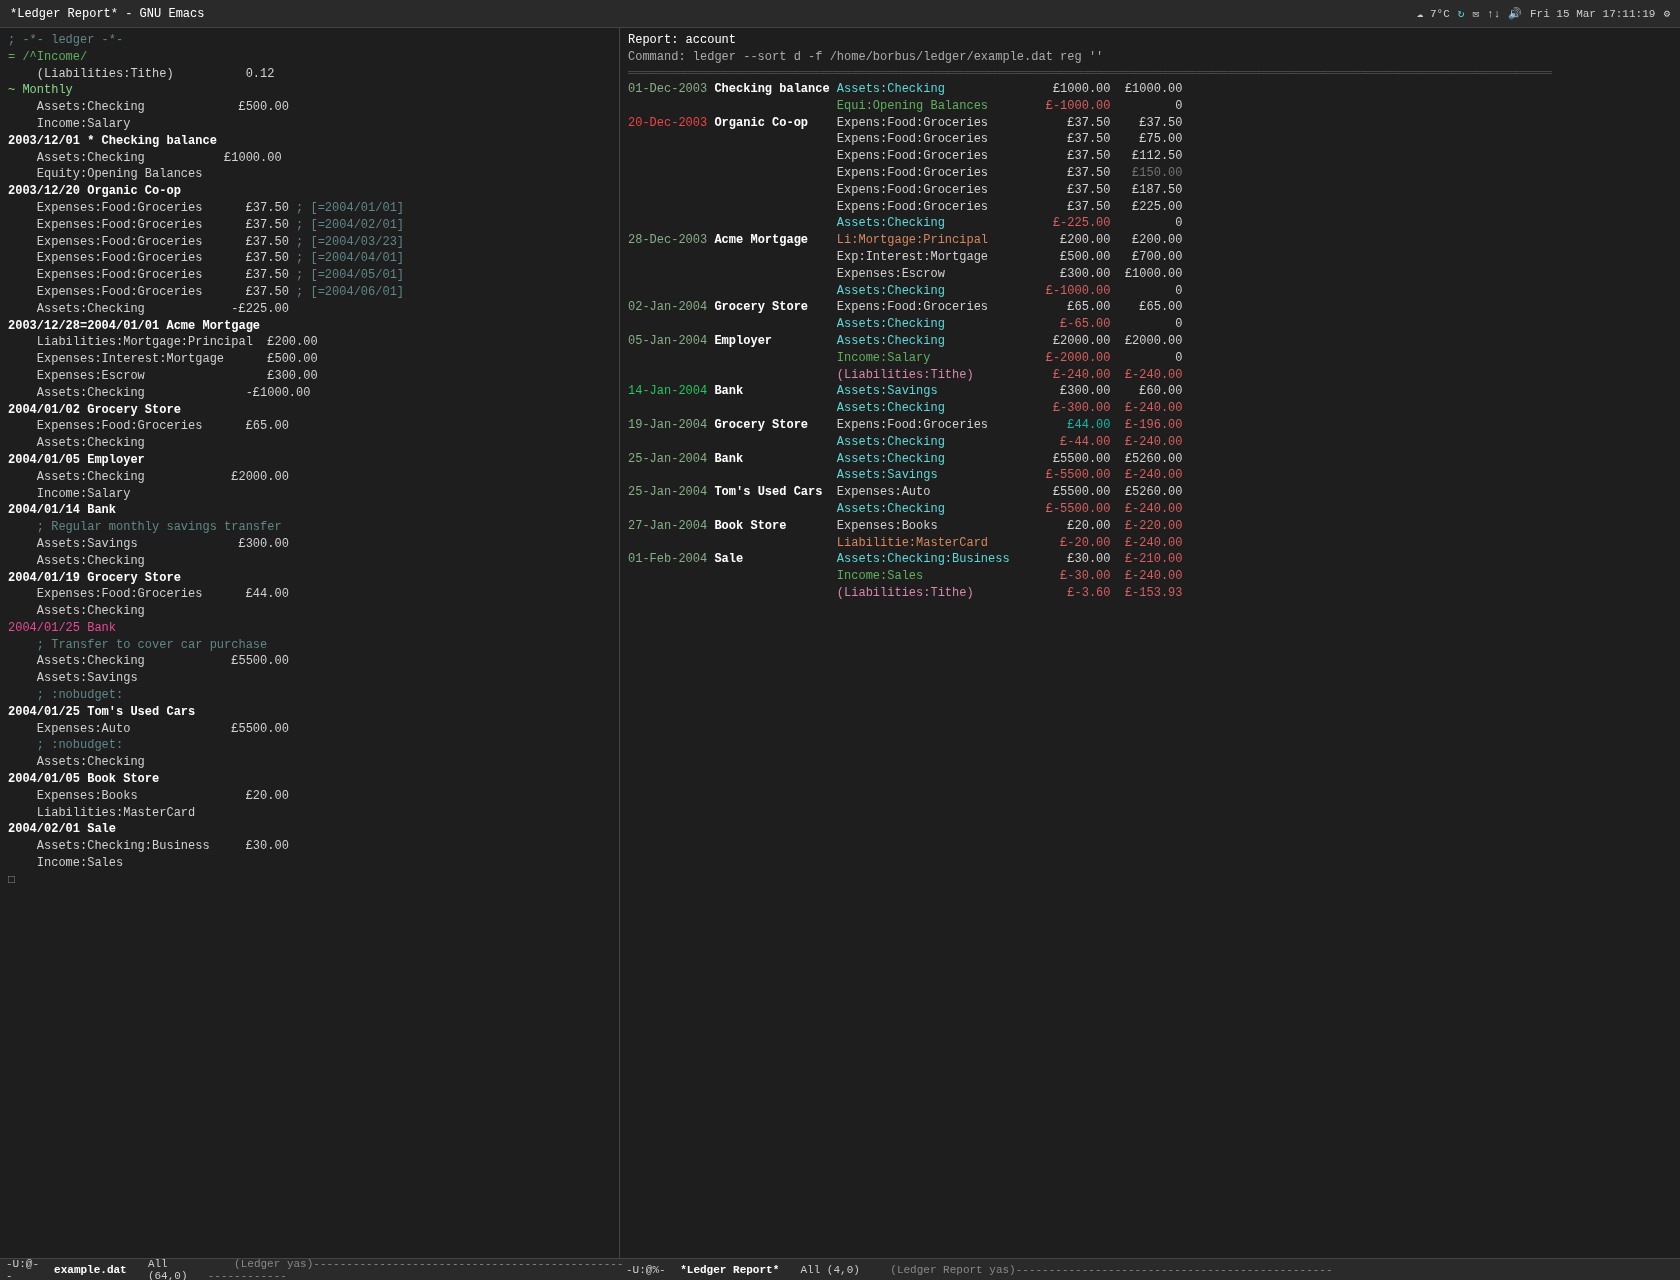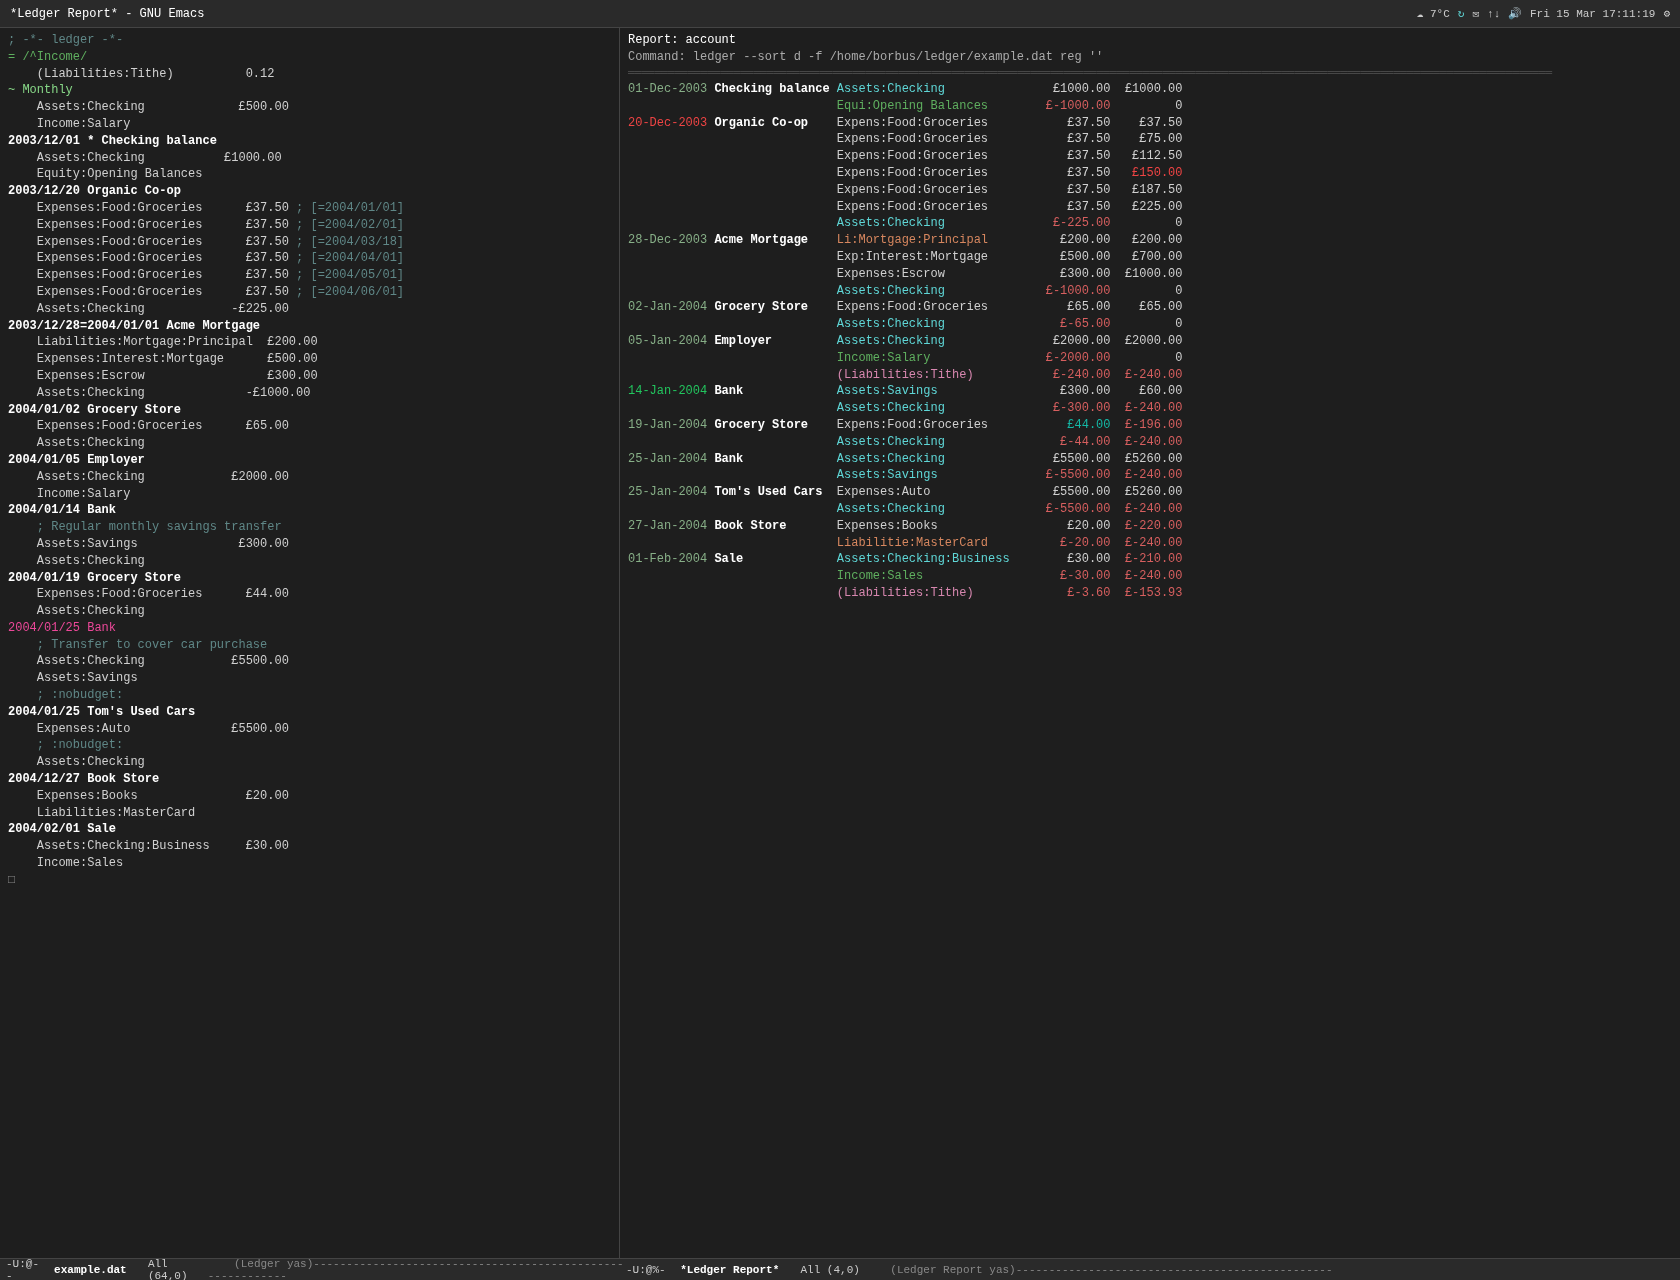--- a/index.html
+++ b/index.html
@@ -139,21 +139,21 @@
         <div class="line ">    Assets:Checking             £500.00</div>
         <div class="line ">    Income:Salary</div>
         <div class="line "></div>
         <div class="line bold-white" style="color: rgb(255, 255, 255); font-weight: bold;">2003/12/01 * Checking balance</div>
         <div class="line ">    Assets:Checking           £1000.00</div>
         <div class="line ">    Equity:Opening Balances</div>
         <div class="line "></div>
         <div class="line bold-white" style="color: rgb(255, 255, 255); font-weight: bold;">2003/12/20 Organic Co-op</div>
         <div class="line "><span style="color: rgb(208, 208, 208);">    Expenses:Food:Groceries      £37.50 </span><span style="color: rgb(95, 135, 135);">; [=2004/01/01]</span></div>
         <div class="line "><span style="color: rgb(208, 208, 208);">    Expenses:Food:Groceries      £37.50 </span><span style="color: rgb(95, 135, 135);">; [=2004/02/01]</span></div>
-        <div class="line "><span style="color: rgb(208, 208, 208);">    Expenses:Food:Groceries      £37.50 </span><span style="color: rgb(95, 135, 135);">; [=2004/03/18]</span></div>
+        <div class="line "><span style="color: rgb(208, 208, 208);">    Expenses:Food:Groceries      £37.50 </span><span style="color: rgb(95, 135, 135);">; [=2004/03/23]</span></div>
         <div class="line "><span style="color: rgb(208, 208, 208);">    Expenses:Food:Groceries      £37.50 </span><span style="color: rgb(95, 135, 135);">; [=2004/04/01]</span></div>
         <div class="line "><span style="color: rgb(208, 208, 208);">    Expenses:Food:Groceries      £37.50 </span><span style="color: rgb(95, 135, 135);">; [=2004/05/01]</span></div>
         <div class="line "><span style="color: rgb(208, 208, 208);">    Expenses:Food:Groceries      £37.50 </span><span style="color: rgb(95, 135, 135);">; [=2004/06/01]</span></div>
         <div class="line ">    Assets:Checking            -£225.00</div>
         <div class="line "></div>
         <div class="line bold-white" style="color: rgb(255, 255, 255); font-weight: bold;">2003/12/28=2004/01/01 Acme Mortgage</div>
         <div class="line ">    Liabilities:Mortgage:Principal  £200.00</div>
         <div class="line ">    Expenses:Interest:Mortgage      £500.00</div>
         <div class="line ">    Expenses:Escrow                 £300.00</div>
         <div class="line ">    Assets:Checking              -£1000.00</div>
@@ -179,21 +179,21 @@
         <div class="line comment" style="color: rgb(95, 135, 135);">    ; Transfer to cover car purchase</div>
         <div class="line ">    Assets:Checking            £5500.00</div>
         <div class="line ">    Assets:Savings</div>
         <div class="line comment" style="color: rgb(95, 135, 135);">    ; :nobudget:</div>
         <div class="line "></div>
         <div class="line bold-white" style="color: rgb(255, 255, 255); font-weight: bold;">2004/01/25 Tom's Used Cars</div>
         <div class="line ">    Expenses:Auto              £5500.00</div>
         <div class="line comment" style="color: rgb(95, 135, 135);">    ; :nobudget:</div>
         <div class="line ">    Assets:Checking</div>
         <div class="line "></div>
-        <div class="line bold-white" style="color: rgb(255, 255, 255); font-weight: bold;">2004/12/27 Book Store</div>
+        <div class="line bold-white" style="color: rgb(255, 255, 255); font-weight: bold;">2004/01/05 Book Store</div>
         <div class="line ">    Expenses:Books               £20.00</div>
         <div class="line ">    Liabilities:MasterCard</div>
         <div class="line "></div>
         <div class="line bold-white" style="color: rgb(255, 255, 255); font-weight: bold;">2004/02/01 Sale</div>
         <div class="line ">    Assets:Checking:Business     £30.00</div>
         <div class="line ">    Income:Sales</div>
         <div class="line gray" style="color: rgb(136, 136, 136);">□</div>
       </div>
   </div>
 
@@ -202,21 +202,21 @@
       <div class="line white">Report: account</div>
       <div class="line" style="color:#aaa;">Command: ledger --sort d -f /home/borbus/ledger/example.dat reg ''</div>
       <div class="separator-line" style="color:#555; font-size:11px; letter-spacing:0px;">════════════════════════════════════════════════════════════════════════════════════════════════════════════════════════════════════════════</div>
     </div>
     <div id="report-rows">
         <div class="report-row"><span style="color: rgb(135, 175, 135);">01-Dec-2003 </span><span style="color: rgb(255, 255, 255); font-weight: bold;">Checking balance </span><span style="color: rgb(95, 215, 215);">Assets:Checking             </span><span style="color: rgb(208, 208, 208);">  £1000.00</span><span style="color: rgb(208, 208, 208);">  £1000.00</span></div>
         <div class="report-row"><span style="color: rgb(135, 175, 135);">            </span><span style="color: rgb(255, 255, 255); font-weight: bold;">                 </span><span style="color: rgb(95, 175, 95);">Equi:Opening Balances       </span><span style="color: rgb(215, 95, 95);"> £-1000.00</span><span style="color: rgb(208, 208, 208);">         0</span></div>
         <div class="report-row"><span style="color: #ef4444;">20-Dec-2003 </span><span style="color: rgb(255, 255, 255); font-weight: bold;">Organic Co-op    </span><span style="color: rgb(208, 208, 208);">Expens:Food:Groceries       </span><span style="color: rgb(208, 208, 208);">    £37.50</span><span style="color: rgb(208, 208, 208);">    £37.50</span></div>
         <div class="report-row"><span>                             </span><span style="color: rgb(208, 208, 208);">Expens:Food:Groceries       </span><span style="color: rgb(208, 208, 208);">    £37.50</span><span style="color: rgb(208, 208, 208);">    £75.00</span></div>
         <div class="report-row"><span>                             </span><span style="color: rgb(208, 208, 208);">Expens:Food:Groceries       </span><span style="color: rgb(208, 208, 208);">    £37.50</span><span style="color: rgb(208, 208, 208);">   £112.50</span></div>
-        <div class="report-row"><span>                             </span><span style="color: rgb(208, 208, 208);">Expens:Food:Groceries       </span><span style="color: rgb(208, 208, 208);">    £37.50</span><span style="color: #ef4444;">   £150.00</span></div>
+        <div class="report-row"><span>                             </span><span style="color: rgb(208, 208, 208);">Expens:Food:Groceries       </span><span style="color: rgb(208, 208, 208);">    £37.50</span><span style="color: #737373;">   £150.00</span></div>
         <div class="report-row"><span>                             </span><span style="color: rgb(208, 208, 208);">Expens:Food:Groceries       </span><span style="color: rgb(208, 208, 208);">    £37.50</span><span style="color: rgb(208, 208, 208);">   £187.50</span></div>
         <div class="report-row"><span>                             </span><span style="color: rgb(208, 208, 208);">Expens:Food:Groceries       </span><span style="color: rgb(208, 208, 208);">    £37.50</span><span style="color: rgb(208, 208, 208);">   £225.00</span></div>
         <div class="report-row"><span>                             </span><span style="color: rgb(95, 215, 215);">Assets:Checking             </span><span style="color: rgb(215, 95, 95);">  £-225.00</span><span style="color: rgb(208, 208, 208);">         0</span></div>
         <div class="report-row"><span style="color: rgb(135, 175, 135);">28-Dec-2003 </span><span style="color: rgb(255, 255, 255); font-weight: bold;">Acme Mortgage    </span><span style="color: rgb(215, 135, 95);">Li:Mortgage:Principal       </span><span style="color: rgb(208, 208, 208);">   £200.00</span><span style="color: rgb(208, 208, 208);">   £200.00</span></div>
         <div class="report-row"><span>                             </span><span style="color: rgb(208, 208, 208);">Exp:Interest:Mortgage       </span><span style="color: rgb(208, 208, 208);">   £500.00</span><span style="color: rgb(208, 208, 208);">   £700.00</span></div>
         <div class="report-row"><span>                             </span><span style="color: rgb(208, 208, 208);">Expenses:Escrow             </span><span style="color: rgb(208, 208, 208);">   £300.00</span><span style="color: rgb(208, 208, 208);">  £1000.00</span></div>
         <div class="report-row"><span>                             </span><span style="color: rgb(95, 215, 215);">Assets:Checking             </span><span style="color: rgb(215, 95, 95);"> £-1000.00</span><span style="color: rgb(208, 208, 208);">         0</span></div>
         <div class="report-row"><span style="color: rgb(135, 175, 135);">02-Jan-2004 </span><span style="color: rgb(255, 255, 255); font-weight: bold;">Grocery Store    </span><span style="color: rgb(208, 208, 208);">Expens:Food:Groceries       </span><span style="color: rgb(208, 208, 208);">    £65.00</span><span style="color: rgb(208, 208, 208);">    £65.00</span></div>
         <div class="report-row"><span>                             </span><span style="color: rgb(95, 215, 215);">Assets:Checking             </span><span style="color: rgb(215, 95, 95);">   £-65.00</span><span style="color: rgb(208, 208, 208);">         0</span></div>
         <div class="report-row"><span style="color: rgb(135, 175, 135);">05-Jan-2004 </span><span style="color: rgb(255, 255, 255); font-weight: bold;">Employer         </span><span style="color: rgb(95, 215, 215);">Assets:Checking             </span><span style="color: rgb(208, 208, 208);">  £2000.00</span><span style="color: rgb(208, 208, 208);">  £2000.00</span></div>

